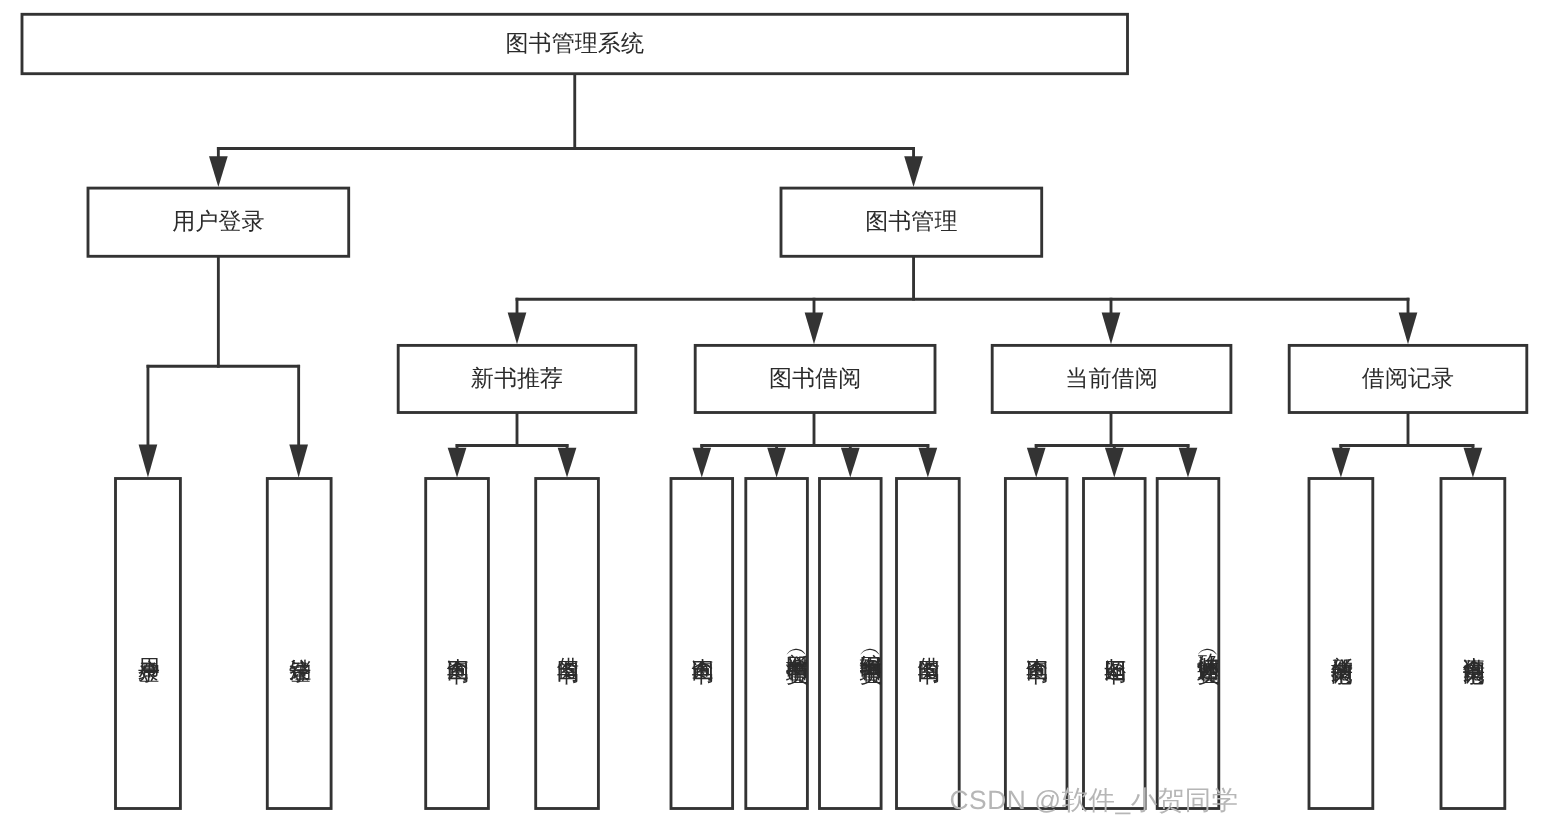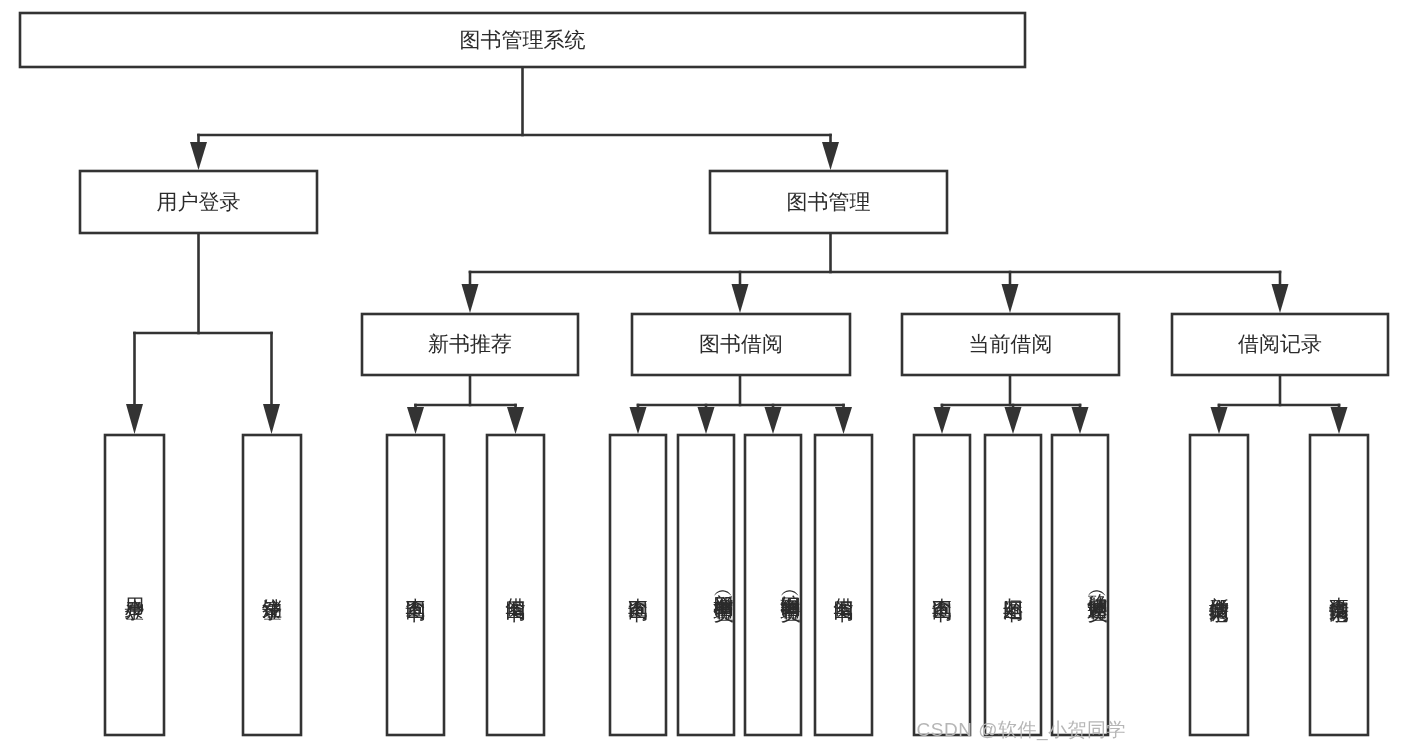--- a/index.html
+++ b/index.html
@@ -62,21 +62,21 @@
     pointer-events: none;
     display: flex;
     align-items: flex-start;
     justify-content: center;
   }
   .watermark {
     position: absolute;
     right: 8px;
     bottom: 4px;
     font-family: "Liberation Sans", "DejaVu Sans", sans-serif;
-    font-size: 19px;
+    font-size: 24px;
     color: #b6b6b6;
     white-space: nowrap;
     letter-spacing: 0.5px;
   }
 </style>
 </head>
 <body>
 
 <div id="diagram-root">
 

